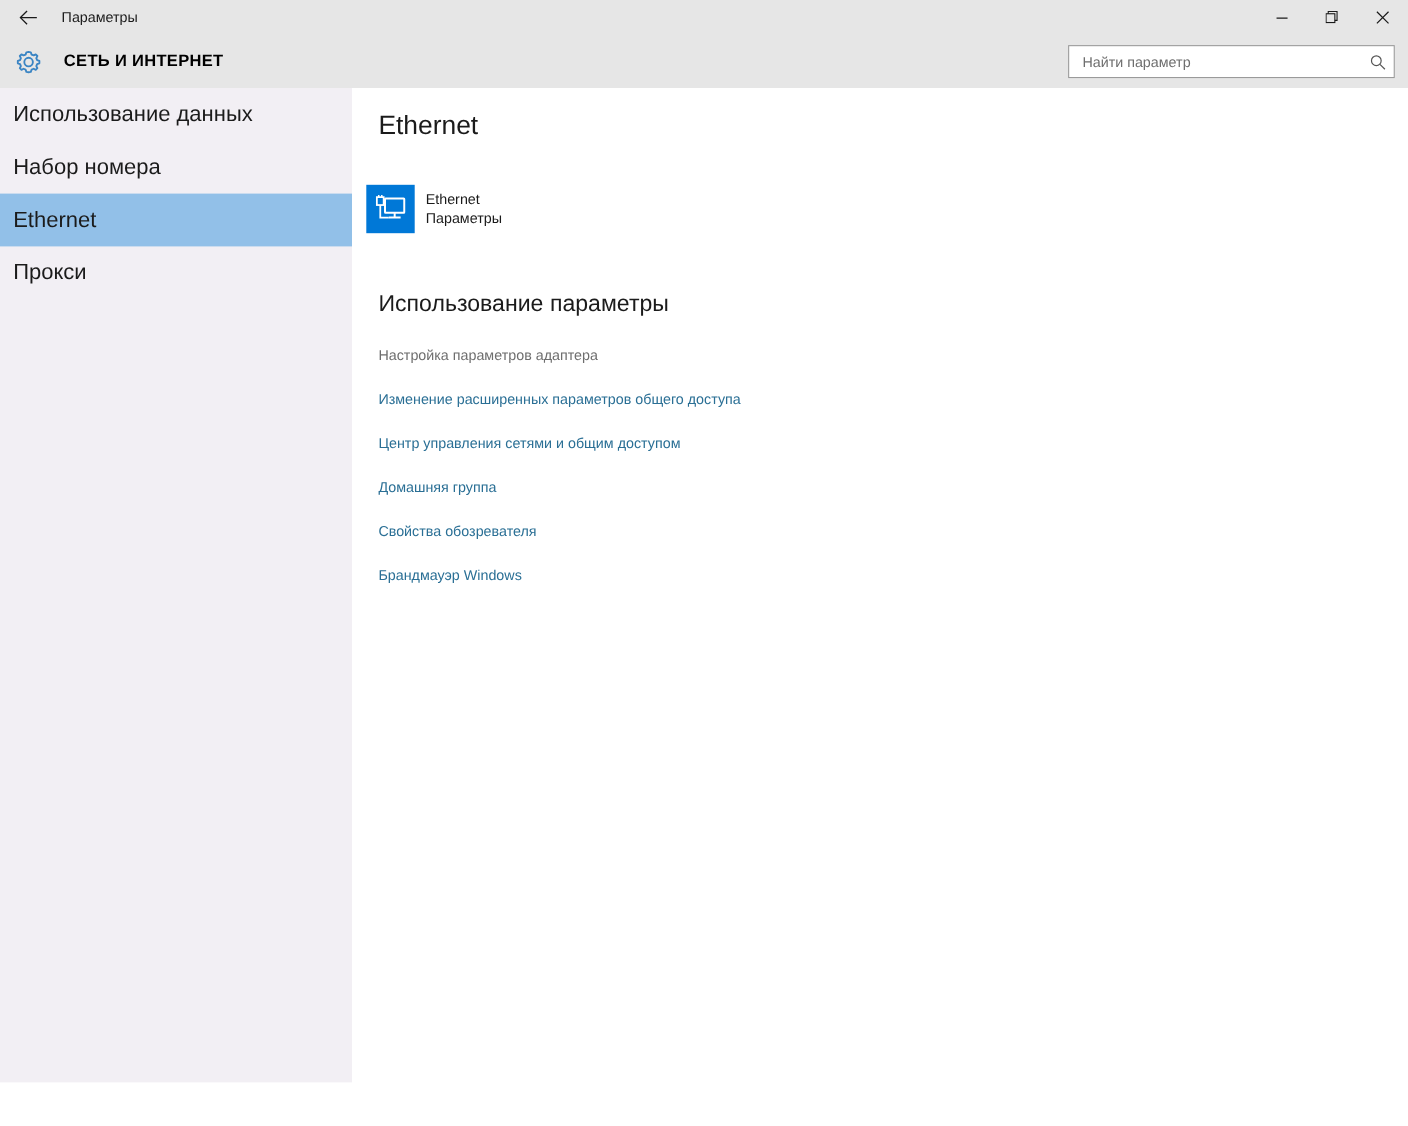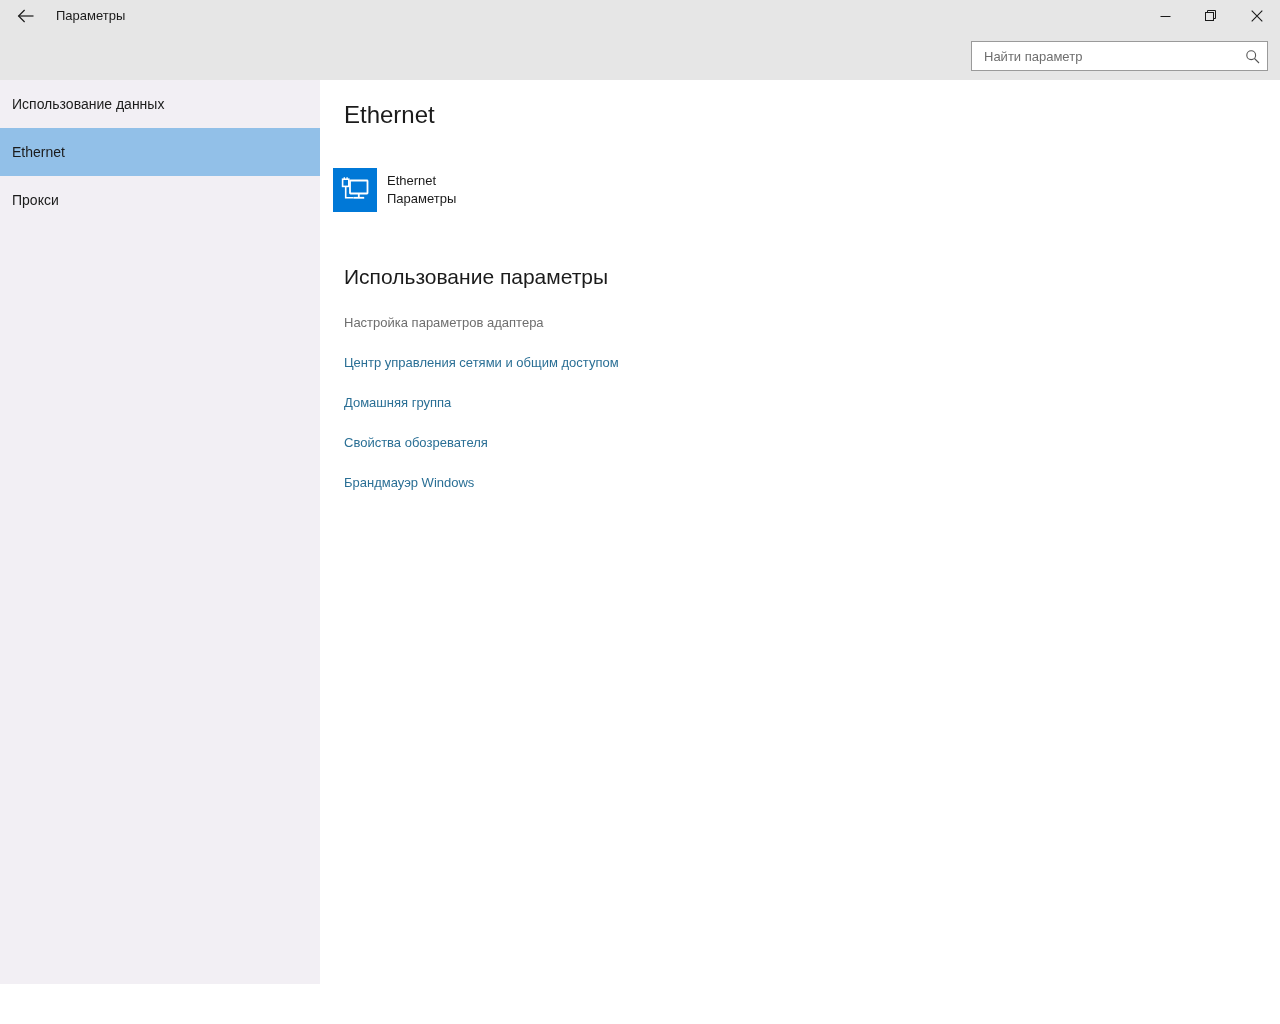--- a/index.html
+++ b/index.html
@@ -163,21 +163,21 @@
     height: 904px;
     background: #f2eff4;
   }
 
   .nav-item {
     position: relative;
     height: 48px;
     line-height: 48px;
     padding-left: 12px;
     box-sizing: border-box;
-    font-size: 14px;
+    font-size: 20px;
     color: #1b1b1b;
     white-space: nowrap;
     cursor: pointer;
   }
   .nav-item.selected { background: #92c0e8; }
 
   
   .content {
     position: absolute;
     left: 320px;
@@ -301,34 +301,55 @@
         </svg>
       </div>
       <div class="caption-btn close">
         <svg width="12" height="12" viewBox="0 0 12 12" aria-hidden="true">
           <path d="M0.7 0.7 L11.3 11.3 M11.3 0.7 L0.7 11.3" stroke="#1a1a1a" stroke-width="1.1"></path>
         </svg>
       </div>
     </div>
   </div>
 
+  <div class="app-header">
+
+    <div class="gear-icon">
+      <svg width="26" height="26" viewBox="0 0 26 26" aria-hidden="true">
+        <g fill="none" stroke="#3b85c4" stroke-width="1.7" stroke-linejoin="round">
+          <path d="M13 3.2 L15.0 3.55 L15.75 5.6 L17.6 6.35 L19.5 5.4 L21.0 6.9 L20.0 8.8
+                   L20.75 10.65 L22.8 11.4 L22.8 13.5 L20.75 14.25 L20.0 16.1 L21.0 18.0
+                   L19.5 19.5 L17.6 18.5 L15.75 19.25 L15.0 21.3 L13 21.65 L11.0 21.3
+                   L10.25 19.25 L8.4 18.5 L6.5 19.5 L5.0 18.0 L6.0 16.1 L5.25 14.25
+                   L3.2 13.5 L3.2 11.4 L5.25 10.65 L6.0 8.8 L5.0 6.9 L6.5 5.4 L8.4 6.35
+                   L10.25 5.6 L11.0 3.55 Z"></path>
+          <circle cx="13" cy="12.45" r="3.9"></circle>
+        </g>
+      </svg>
+    </div>
+
+    <div class="category-title">СЕТЬ И ИНТЕРНЕТ</div>
+  </div>
 
   <div class="search-wrap">
     <input class="search-input" type="text" placeholder="Найти параметр" style="">
     <div class="search-icon-btn">
       <svg width="15" height="15" viewBox="0 0 15 15" aria-hidden="true">
         <circle cx="6.2" cy="6.2" r="4.4" fill="none" stroke="#555555" stroke-width="1.1"></circle>
         <path d="M9.5 9.5 L14 14" stroke="#555555" stroke-width="1.1"></path>
       </svg>
     </div>
   </div>
 
   <div class="sidebar">
     <div class="nav-item">
       <span>Использование данных</span>
+    </div>
+    <div class="nav-item">
+      <span>Набор номера</span>
     </div>
     <div class="nav-item selected">
       <span>Ethernet</span>
     </div>
     <div class="nav-item">
       <span>Прокси</span>
     </div>
   </div>
 
   <div class="content">
@@ -349,20 +370,21 @@
       <div class="adapter-texts">
         <div class="adapter-name">Ethernet</div>
         <div class="adapter-status">Параметры</div>
       </div>
     </div>
 
     <div class="section-title">Использование параметры</div>
     <div class="section-sub">Настройка параметров адаптера</div>
 
     <div class="links">
+      <a class="link-item" href="#">Изменение расширенных параметров общего доступа</a>
       <a class="link-item" href="#">Центр управления сетями и общим доступом</a>
       <a class="link-item" href="#">Домашняя группа</a>
       <a class="link-item" href="#">Свойства обозревателя</a>
       <a class="link-item" href="#">Брандмауэр Windows</a>
     </div>
 
   </div>
 </div>
 
 </body></html>

